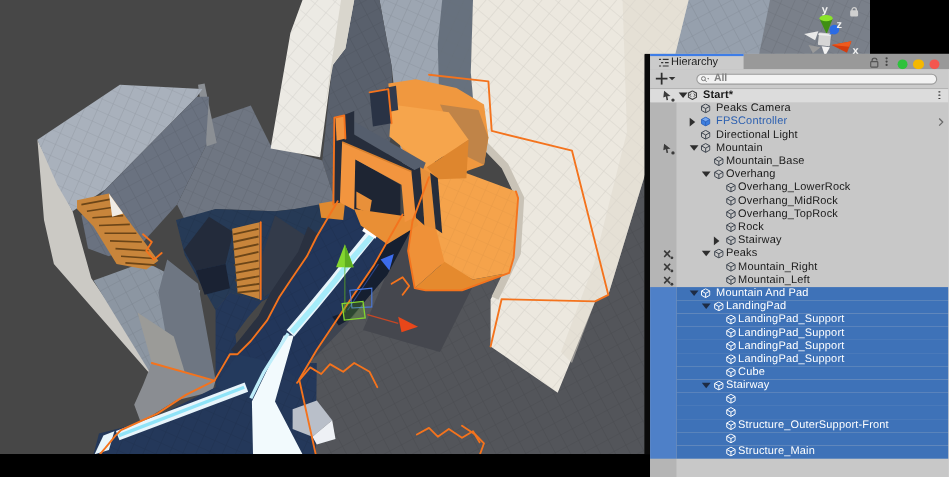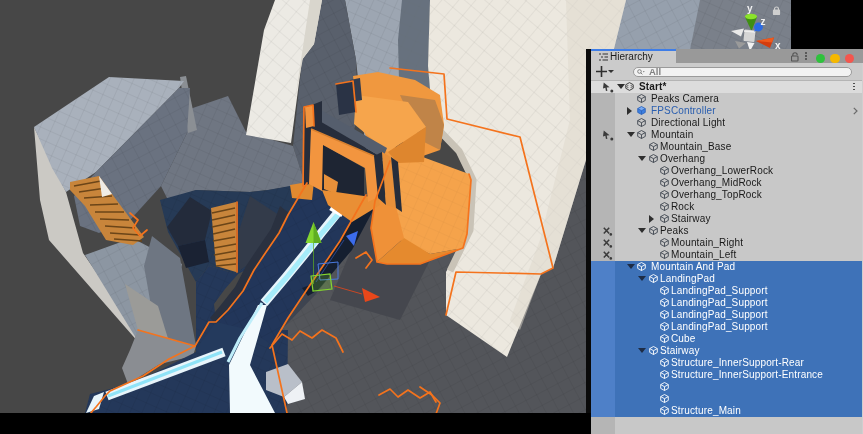--- a/index.html
+++ b/index.html
@@ -383,32 +383,31 @@
           <div class="exp" style="left:23px;border-top-color:#1e2c45"></div>
           <svg class="cube" style="left:33.5px" viewBox="0 0 9 9">
             <path d="M4.5 .5 L8.3 2.6 V6.4 L4.5 8.5 L.7 6.4 V2.6 Z M.7 2.6 L4.5 4.7 L8.3 2.6 M4.5 4.7 V8.5" stroke="#ffffff" stroke-width="0.9" fill="none"></path>
           </svg>
           <div class="rt" style="left:45px;color:#ffffff">Stairway</div>
         </div>
   <div class="row" style="top:276px;background:#3e72b8;left:24px;width:248px">
           <svg class="cube" style="left:44.5px" viewBox="0 0 9 9">
             <path d="M4.5 .5 L8.3 2.6 V6.4 L4.5 8.5 L.7 6.4 V2.6 Z M.7 2.6 L4.5 4.7 L8.3 2.6 M4.5 4.7 V8.5" stroke="#ffffff" stroke-width="0.9" fill="none"></path>
           </svg>
-          <div class="rt" style="left:56px;color:#ffffff">Structure_InnerSupport-Rear</div>
         </div>
   <div class="row" style="top:288px;background:#3e72b8;left:24px;width:248px">
           <svg class="cube" style="left:44.5px" viewBox="0 0 9 9">
             <path d="M4.5 .5 L8.3 2.6 V6.4 L4.5 8.5 L.7 6.4 V2.6 Z M.7 2.6 L4.5 4.7 L8.3 2.6 M4.5 4.7 V8.5" stroke="#ffffff" stroke-width="0.9" fill="none"></path>
           </svg>
-          <div class="rt" style="left:56px;color:#ffffff">Structure_InnerSupport-Entrance</div>
         </div>
   <div class="row" style="top:300px;background:#3e72b8;left:24px;width:248px">
           <svg class="cube" style="left:44.5px" viewBox="0 0 9 9">
             <path d="M4.5 .5 L8.3 2.6 V6.4 L4.5 8.5 L.7 6.4 V2.6 Z M.7 2.6 L4.5 4.7 L8.3 2.6 M4.5 4.7 V8.5" stroke="#ffffff" stroke-width="0.9" fill="none"></path>
           </svg>
+          <div class="rt" style="left:56px;color:#ffffff">Structure_OuterSupport-Front</div>
         </div>
   <div class="row" style="top:312px;background:#3e72b8;left:24px;width:248px">
           <svg class="cube" style="left:44.5px" viewBox="0 0 9 9">
             <path d="M4.5 .5 L8.3 2.6 V6.4 L4.5 8.5 L.7 6.4 V2.6 Z M.7 2.6 L4.5 4.7 L8.3 2.6 M4.5 4.7 V8.5" stroke="#ffffff" stroke-width="0.9" fill="none"></path>
           </svg>
         </div>
   <div class="row" style="top:324px;background:#3e72b8;left:24px;width:300px">
           <svg class="cube" style="left:44.5px" viewBox="0 0 9 9">
             <path d="M4.5 .5 L8.3 2.6 V6.4 L4.5 8.5 L.7 6.4 V2.6 Z M.7 2.6 L4.5 4.7 L8.3 2.6 M4.5 4.7 V8.5" stroke="#ffffff" stroke-width="0.9" fill="none"></path>
           </svg>

